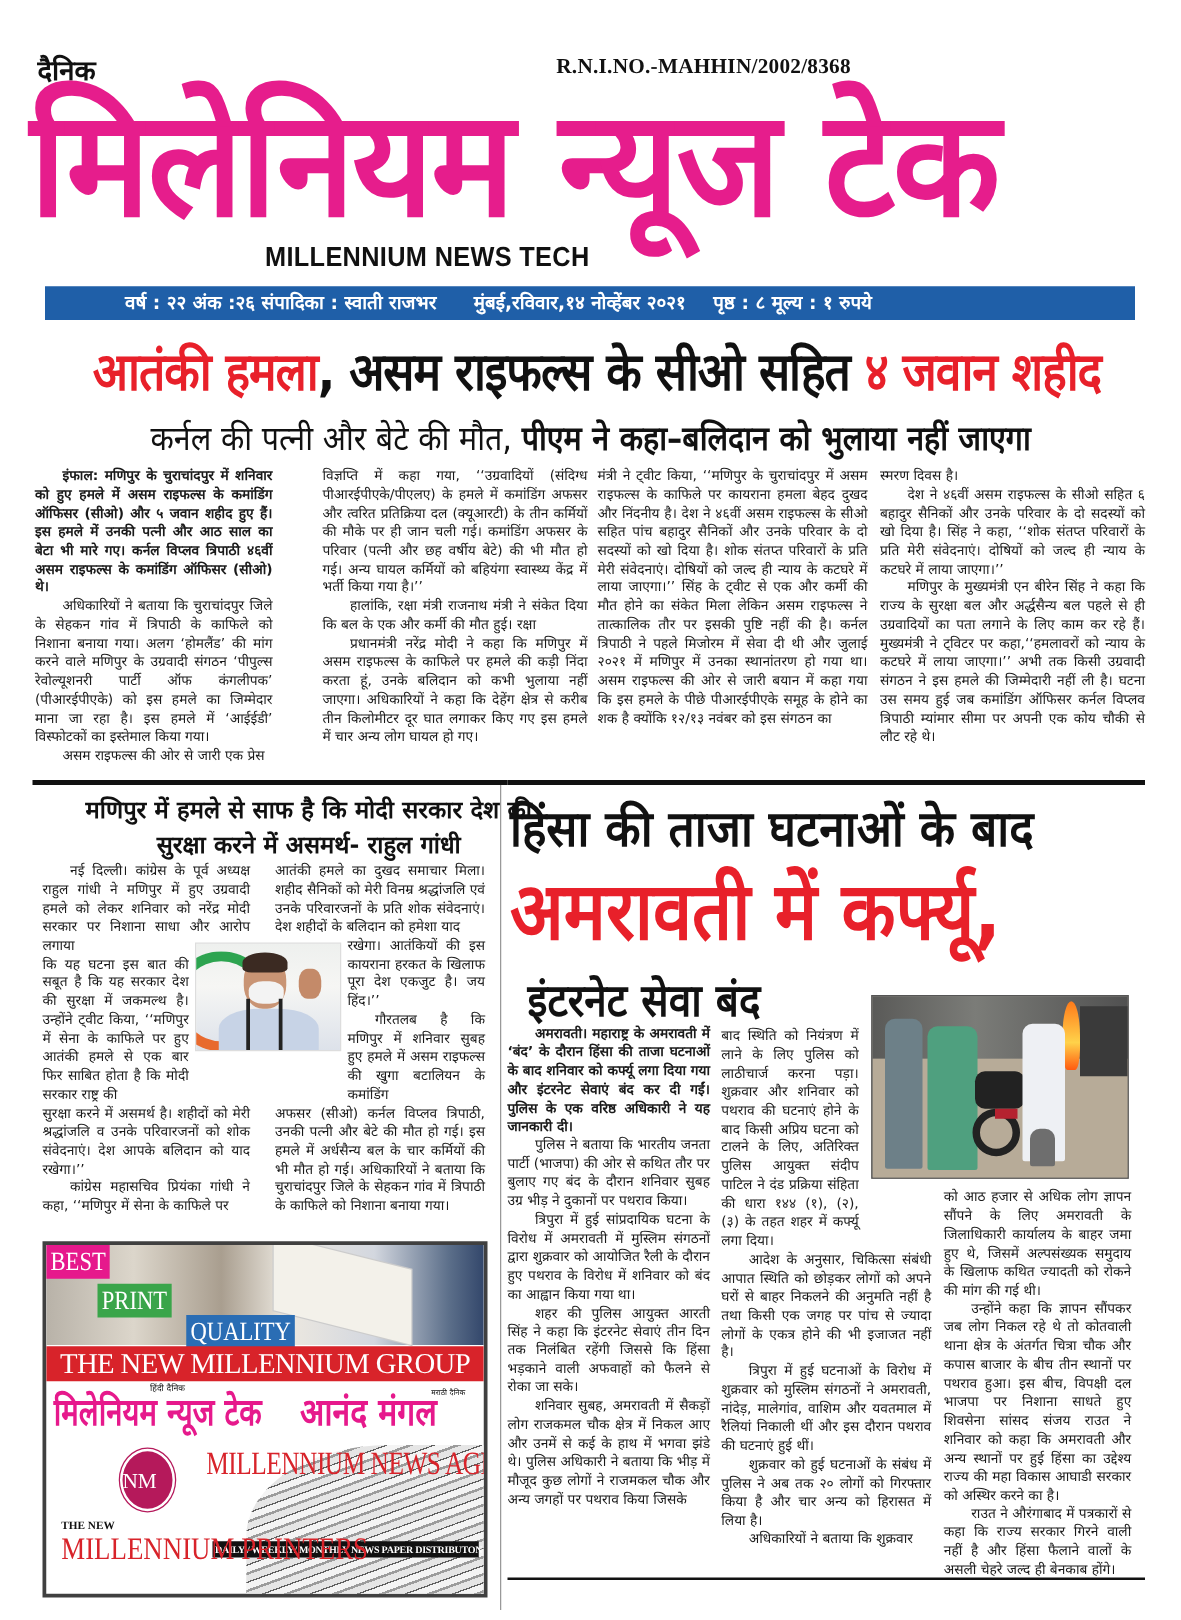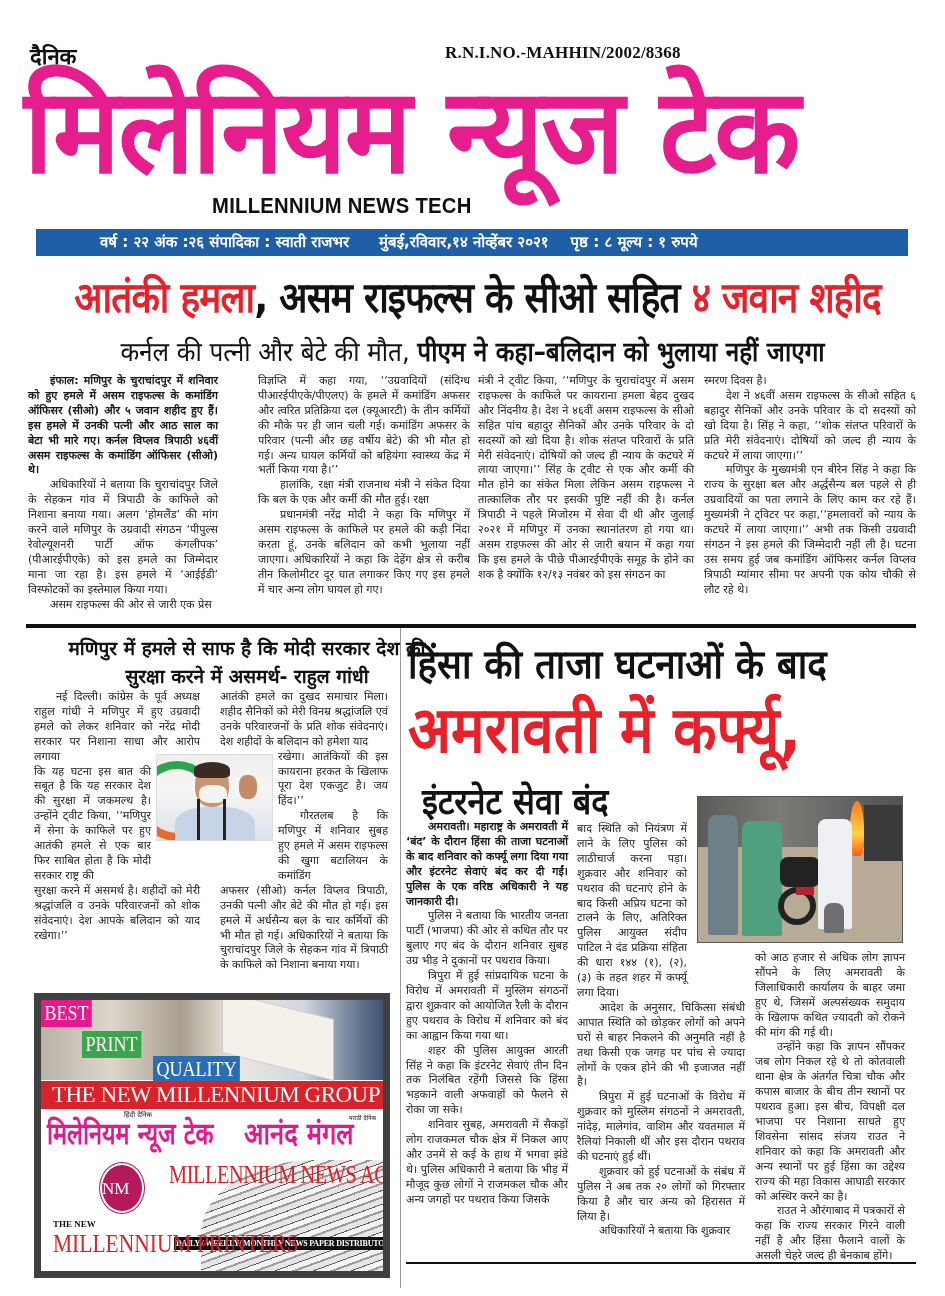--- a/index.html
+++ b/index.html
@@ -54,21 +54,21 @@
   .photo-amr { position: absolute; left: 697px; top: 796px; width: 206px; height: 147px; background: #8d8a82; overflow: hidden; border: 1px solid #555; }
   .photo-amr .wall { position: absolute; left: 0; top: 0; width: 206px; height: 50px; background: linear-gradient(90deg,#5a5a58,#7b7c78 40%,#505050); }
   .photo-amr .ground { position: absolute; left: 0; top: 50px; width: 206px; height: 97px; background: #b7ab98; }
   .photo-amr .fire { position: absolute; left: 152px; top: 4px; width: 14px; height: 55px; border-radius: 50% 50% 30% 30%; background: linear-gradient(180deg,#ff7a1a,#ffd24a 60%,#ff5a10); }
   .photo-amr .bin { position: absolute; left: 166px; top: 8px; width: 40px; height: 56px; background: #3a3a3a; }
   .photo-amr .p { position: absolute; border-radius: 8px 8px 2px 2px; }
   .photo-amr .bike { position: absolute; left: 80px; top: 90px; width: 38px; height: 38px; border: 6px solid #222; border-radius: 50%; }
   .photo-amr .bike2 { position: absolute; left: 82px; top: 60px; width: 40px; height: 30px; background: #222; border-radius: 8px; }
   .photo-amr .redpart { position: absolute; left: 98px; top: 90px; width: 18px; height: 8px; background: #b52230; }
 
-  .ad { position: absolute; left: 34px; top: 993px; width: 356px; height: 285px; border: 7px solid #404040; background: #fff; overflow: hidden; }
+  .ad { position: absolute; left: 34px; top: 993px; width: 356px; height: 285px; border: 3px solid #404040; background: #fff; overflow: hidden; }
   .ad .collage { position: absolute; left: 0; top: 0; width: 350px; height: 80px; background: linear-gradient(90deg,#b8b2a8 0%,#dcd6cb 20%,#a99e8f 40%,#ece8e0 55%,#d3d7df 75%,#5c6f8a 92%,#33476b 100%); }
   .ad .collage .sheet { position: absolute; left: 182px; top: 6px; width: 110px; height: 60px; background: #f3f1ea; transform: skewY(14deg); box-shadow: 0 0 0 1px #ccc; }
   .ad .tag { position: absolute; font-family: "Liberation Serif", serif; color: #fff; font-size: 21px; line-height: 27px; padding: 0 4px; transform: scaleX(0.86); transform-origin: left; }
   .ad .tag.best { left: 0; top: 0; background: #e6198c; }
   .ad .tag.print { left: 41px; top: 31px; background: #3aa54a; }
   .ad .tag.quality { left: 112px; top: 56px; background: #2a6db4; }
   .ad .group { position: absolute; left: 0; top: 81px; width: 350px; height: 28px; background: #d8232a; color: #fff; font-family: "Liberation Serif", serif; font-size: 23px; line-height: 28px; text-align: center; letter-spacing: -0.5px; transform: scaleX(1); }
   .ad .sm-hindi { position: absolute; left: 83px; top: 110px; font-size: 7px; color: #111; }
   .ad .sm-marathi { position: absolute; left: 308px; top: 114px; font-size: 6px; color: #111; }
   .ad .mnt { position: absolute; left: 6px; top: 112px; font-size: 30px; font-weight: bold; color: #e6198c; white-space: nowrap; transform: scaleX(0.78); transform-origin: left; }
@@ -127,20 +127,21 @@
 <div class="rule" style="left:406px;top:624px;width:510px;height:4px;"></div>
 <div class="rule" style="left:400px;top:628px;width:1px;height:660px;background:#999;"></div>
 <div class="rule" style="left:406px;top:1262px;width:510px;height:2px;"></div>
 
 <section>
   <h3 class="rahul-head">मणिपुर में हमले से साफ है कि मोदी सरकार देश की सुरक्षा करने में असमर्थ- राहुल गांधी</h3>
   <div class="cols" style="left:34px;top:690px;width:166px;">
     <p>नई दिल्ली। कांग्रेस के पूर्व अध्यक्ष राहुल गांधी ने मणिपुर में हुए उग्रवादी हमले को लेकर शनिवार को नरेंद्र मोदी सरकार पर निशाना साधा और आरोप लगाया</p>
     <p class="noind" style="width:117px;">कि यह घटना इस बात की सबूत है कि यह सरकार देश की सुरक्षा में जकमल्थ है। उन्होंने ट्वीट किया, ‘‘मणिपुर में सेना के काफिले पर हुए आतंकी हमले से एक बार फिर साबित होता है कि मोदी सरकार राष्ट्र की</p>
     <p class="noind">सुरक्षा करने में असमर्थ है। शहीदों को मेरी श्रद्धांजलि व उनके परिवारजनों को शोक संवेदनाएं। देश आपके बलिदान को याद रखेगा।’’</p>
+    <p>कांग्रेस महासचिव प्रियंका गांधी ने कहा, ‘‘मणिपुर में सेना के काफिले पर</p>
   </div>
   <div class="cols" style="left:220px;top:690px;width:168px;">
     <p class="noind">आतंकी हमले का दुखद समाचार मिला। शहीद सैनिकों को मेरी विनम्र श्रद्धांजलि एवं उनके परिवारजनों के प्रति शोक संवेदनाएं। देश शहीदों के बलिदान को हमेशा याद</p>
     <p class="noind" style="margin-left:58px;">रखेगा। आतंकियों की इस कायराना हरकत के खिलाफ पूरा देश एकजुट है। जय हिंद।’’</p>
     <p style="margin-left:58px;">गौरतलब है कि मणिपुर में शनिवार सुबह हुए हमले में असम राइफल्स की खुगा बटालियन के कमांडिंग</p>
     <p class="noind">अफसर (सीओ) कर्नल विप्लव त्रिपाठी, उनकी पत्नी और बेटे की मौत हो गई। इस हमले में अर्धसैन्य बल के चार कर्मियों की भी मौत हो गई। अधिकारियों ने बताया कि चुराचांदपुर जिले के सेहकन गांव में त्रिपाठी के काफिले को निशाना बनाया गया।</p>
   </div>
   <div class="photo-rahul">
     <div class="ring"></div>
     <div class="shirt"></div>

